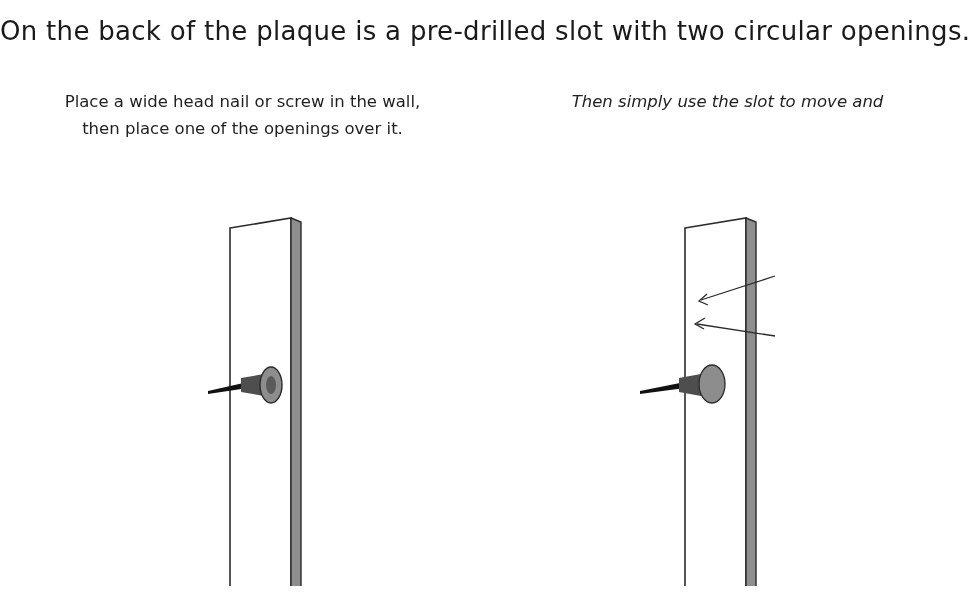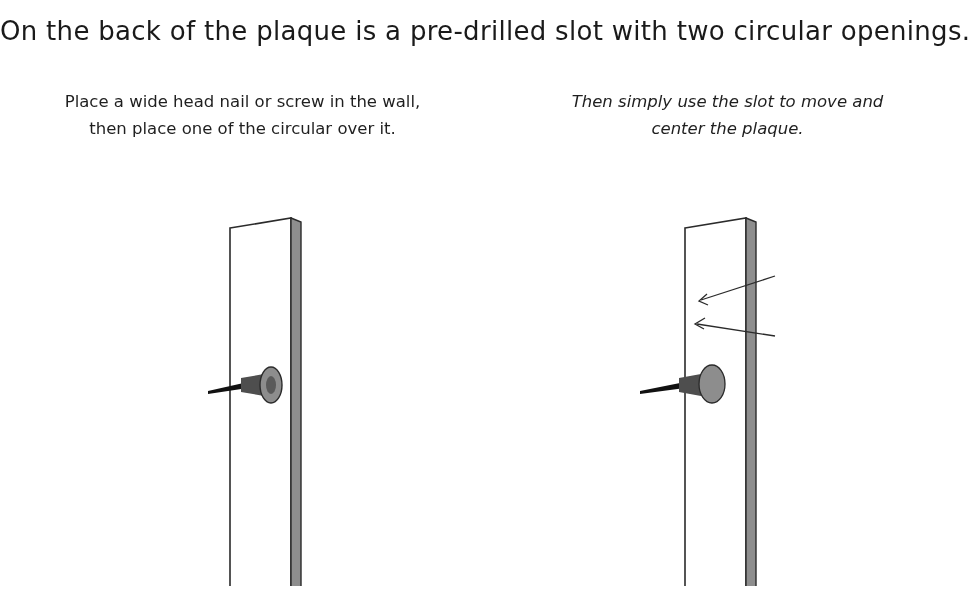--- a/index.html
+++ b/index.html
@@ -66,21 +66,21 @@
 </head>
 <body>
 
 <div class="page">
 
   <div class="headline">On the back of the plaque is a pre-drilled slot with two circular openings.</div>
 
   <div class="panel panel-left">
     <div class="caption">
       <span class="line">Place a wide head nail or screw in the wall,</span>
-      <span class="line">then place one of the circular over it.</span>
+      <span class="line">then place one of the openings over it.</span>
     </div>
     <div class="art">
       <svg width="485" height="440" viewBox="0 0 485 440" xmlns="http://www.w3.org/2000/svg">
 
         <g>
           <polygon points="230,82 291,72 291,473 230,488" fill="#ffffff" stroke="#2b2b2b" stroke-width="1.6"></polygon>
         </g>
 
         <g>
           <polygon points="291,72 301,76 301,470 291,473" fill="#8e8e8e" stroke="#2b2b2b" stroke-width="1.4"></polygon>
@@ -93,21 +93,20 @@
           <ellipse cx="271" cy="239" rx="11" ry="18" fill="#8d8d8d" stroke="#2b2b2b" stroke-width="1.4"></ellipse>
           <ellipse cx="271" cy="239" rx="5" ry="9" fill="#5a5a5a"></ellipse>
         </g>
       </svg>
     </div>
   </div>
 
   <div class="panel panel-right">
     <div class="caption">
       <span class="line">Then simply use the slot to move and</span>
-      <span class="line">center the plaque.</span>
     </div>
     <div class="art">
       <svg width="485" height="440" viewBox="0 0 485 440" xmlns="http://www.w3.org/2000/svg">
 
         <g>
           <polygon points="200,82 261,72 261,473 200,488" fill="#ffffff" stroke="#2b2b2b" stroke-width="1.6"></polygon>
         </g>
 
         <g>
           <polygon points="261,72 271,76 271,470 261,473" fill="#8e8e8e" stroke="#2b2b2b" stroke-width="1.4"></polygon>

